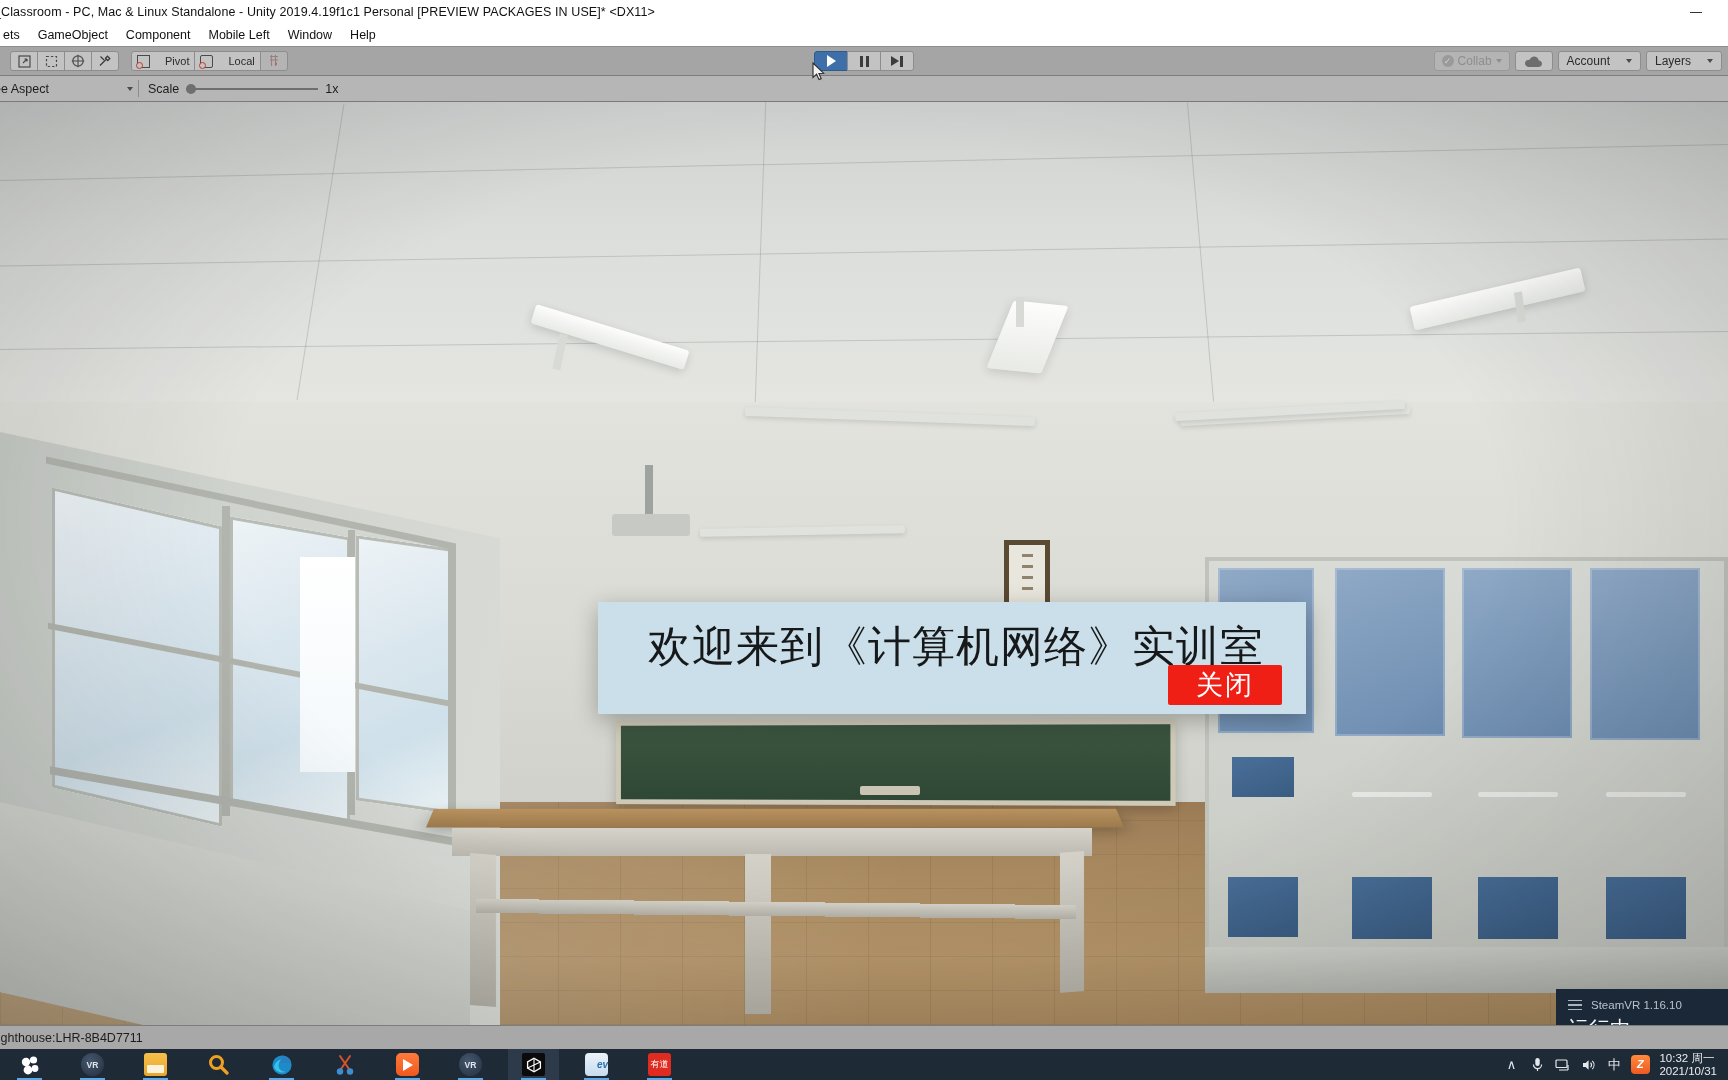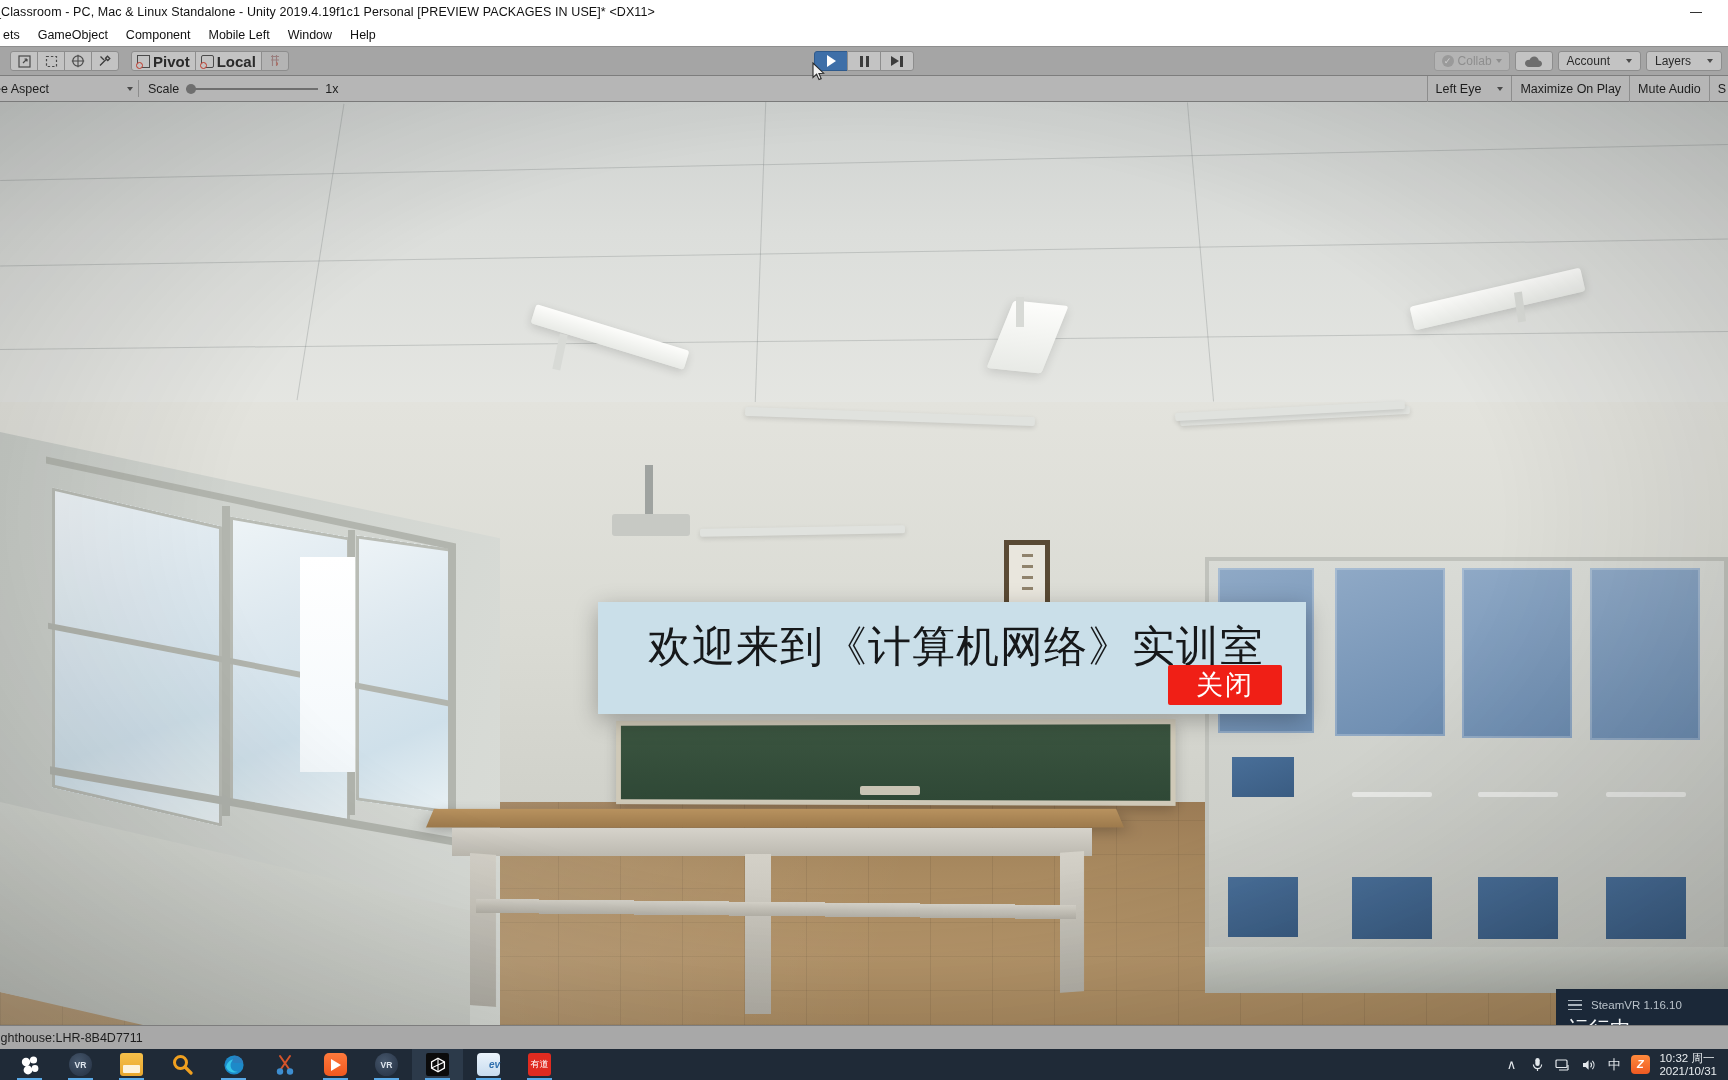--- a/index.html
+++ b/index.html
@@ -44,21 +44,21 @@
     height:20px; min-width:28px; background:#c3c3c3;
     border:1px solid #8d8d8d; margin-right:-1px;
     display:flex; align-items:center; justify-content:center;
     font-size:11px; color:#2b2b2b; padding:0 5px;
   }
   .tb-btn.first{ border-radius:3px 0 0 3px; }
   .tb-btn.last{ border-radius:0 3px 3px 0; margin-right:0; }
   .tb-btn.dim{ background:#b4b4b4; color:#8a8a8a; }
   .tb-btn svg{ display:block; }
   .tb-sep{ width:12px; }
-  .tb-label{ margin-left:3px; font-size:15px;font-weight:bold; }
+  .tb-label{ margin-left:15px; font-size:11px; }
   .pivot-ico{ width:13px; height:13px; border:1.4px solid #4a4a4a; position:relative; }
   .pivot-ico:after{
     content:""; position:absolute; left:-2px; bottom:-2px; width:5px;height:5px;
     border:1.4px solid #c0392b; border-radius:50%; background:#c3c3c3;
   }
   .local-ico{ width:13px;height:13px; border:1.4px solid #4a4a4a; border-radius:2px; position:relative;}
   .local-ico:after{
     content:""; position:absolute; left:-2px; bottom:-2px; width:5px;height:5px;
     border:1.4px solid #c0392b; border-radius:50%; background:#c3c3c3;
   }
@@ -266,21 +266,21 @@
     background:#a8a8a8; border-top:1px solid #7d7d7d;
     display:flex; align-items:center; font-size:12.5px; color:#1d1d1d;
   }
   .statusbar span{ margin-left:-5px; }
 
   
   .taskbar{
     position:absolute; left:0; top:1049px; width:1728px; height:31px;
     background:#1f2a37; display:flex; align-items:center;
   }
-  .tb-icons{ display:flex; align-items:center; gap:0; margin-left:4px;}
+  .tb-icons{ display:flex; align-items:center; gap:12px; margin-left:4px;}
   .ti{
     width:51px; height:31px; display:flex; align-items:center; justify-content:center;
     position:relative;
   }
   .ti.act{ background:#2c3a4a; }
   .ti .ind{ position:absolute; bottom:0; left:13px; width:25px;height:2px;background:#5aa9e6;}
   .ico{ width:23px;height:23px; display:flex;align-items:center;justify-content:center;
     border-radius:4px; font-size:11px; color:#fff; }
   .ico.steam{ background:transparent; }
   .ico.vr{ background:radial-gradient(circle at 40% 35%, #45566b, #243042); border-radius:50%;
@@ -422,35 +422,20 @@
     <span>ee Aspect</span>
     <span class="caret"></span>
   </div>
   <div class="scale-wrap">
     <span>Scale</span>
     <span class="scale-track">
         <i class="scale-knob"></i>
       </span>
     <span>1x</span>
   </div>
-  <div class="gt-right">
-    <div class="gt-item">
-      <span>Left Eye</span>
-      <span class="caret"></span>
-    </div>
-    <div class="gt-item">
-      <span>Maximize On Play</span>
-    </div>
-    <div class="gt-item">
-      <span>Mute Audio</span>
-    </div>
-    <div class="gt-item cut">
-      <span>S</span>
-    </div>
-  </div>
 </div>
 
 <div class="gameview">
 
   <div class="ceiling"></div>
 
   <div class="ceil-line" style="left:0;top:60px;width:1728px;transform:rotate(-1.2deg);"></div>
   <div class="ceil-line" style="left:0;top:150px;width:1728px;transform:rotate(-0.9deg);"></div>
   <div class="ceil-line" style="left:0;top:238px;width:1728px;transform:rotate(-0.6deg);"></div>
   <div class="ceil-line" style="left:320px;top:0;width:1px;height:300px;transform:rotate(9deg);"></div>

